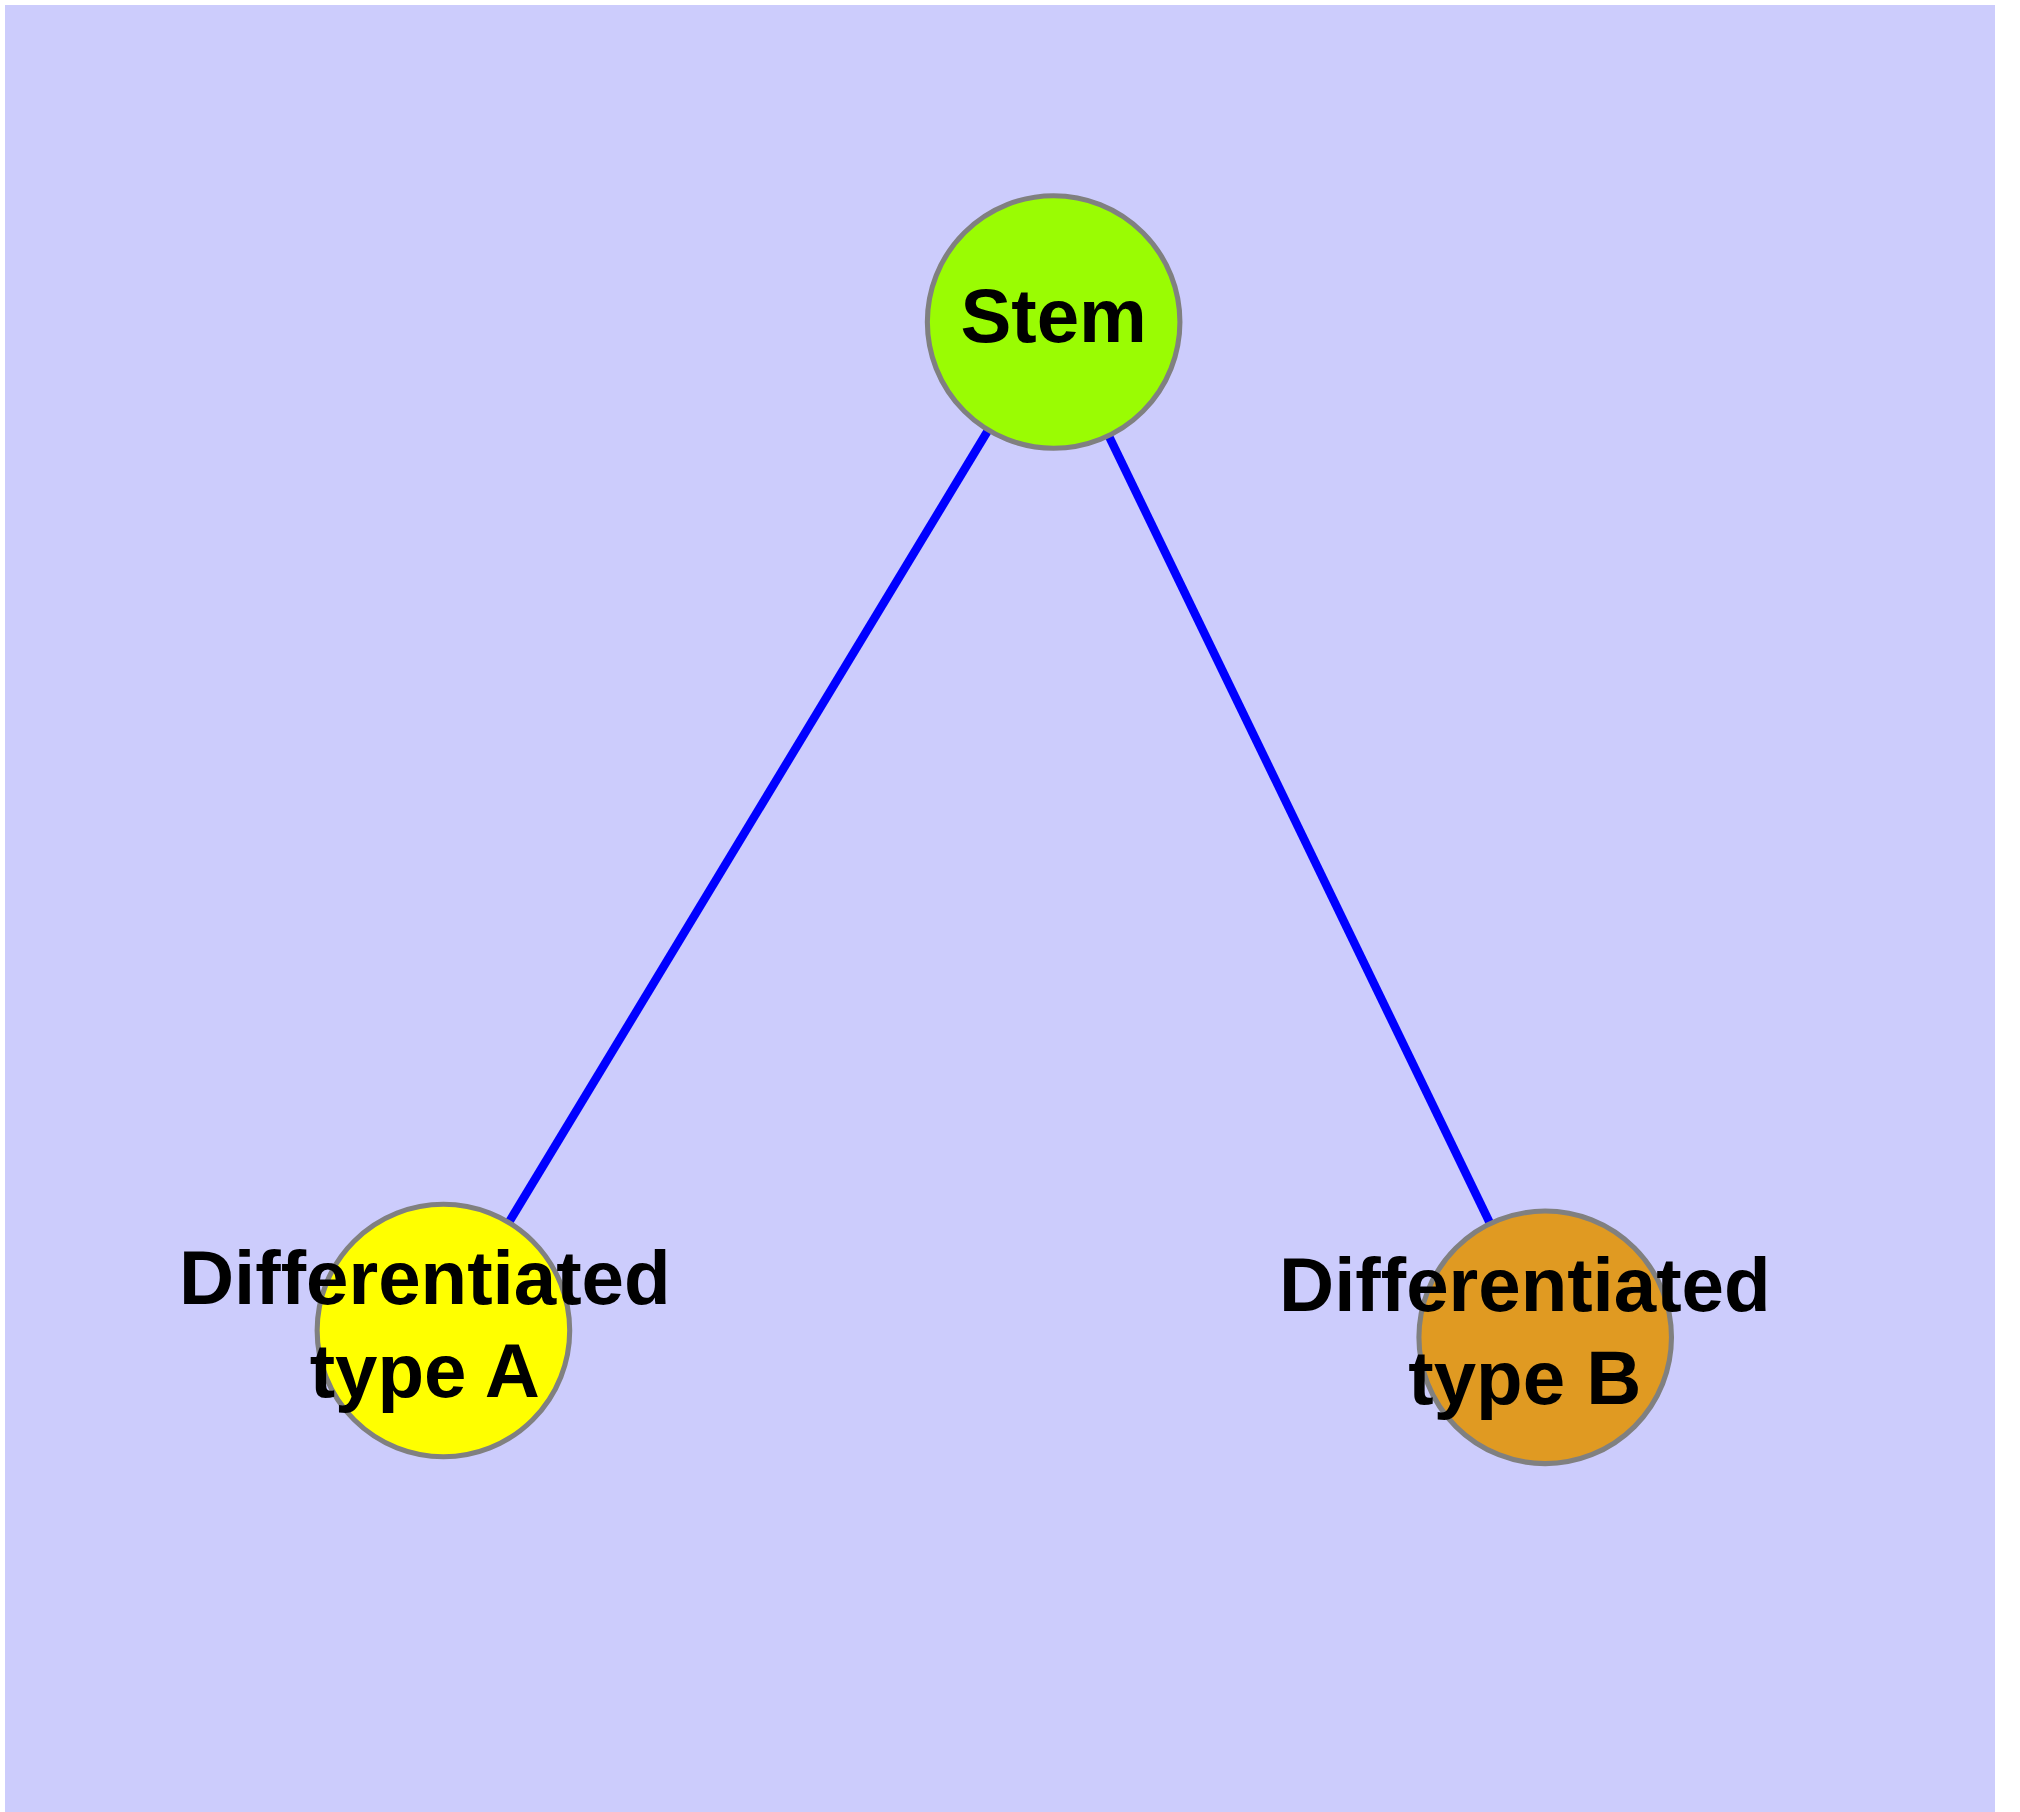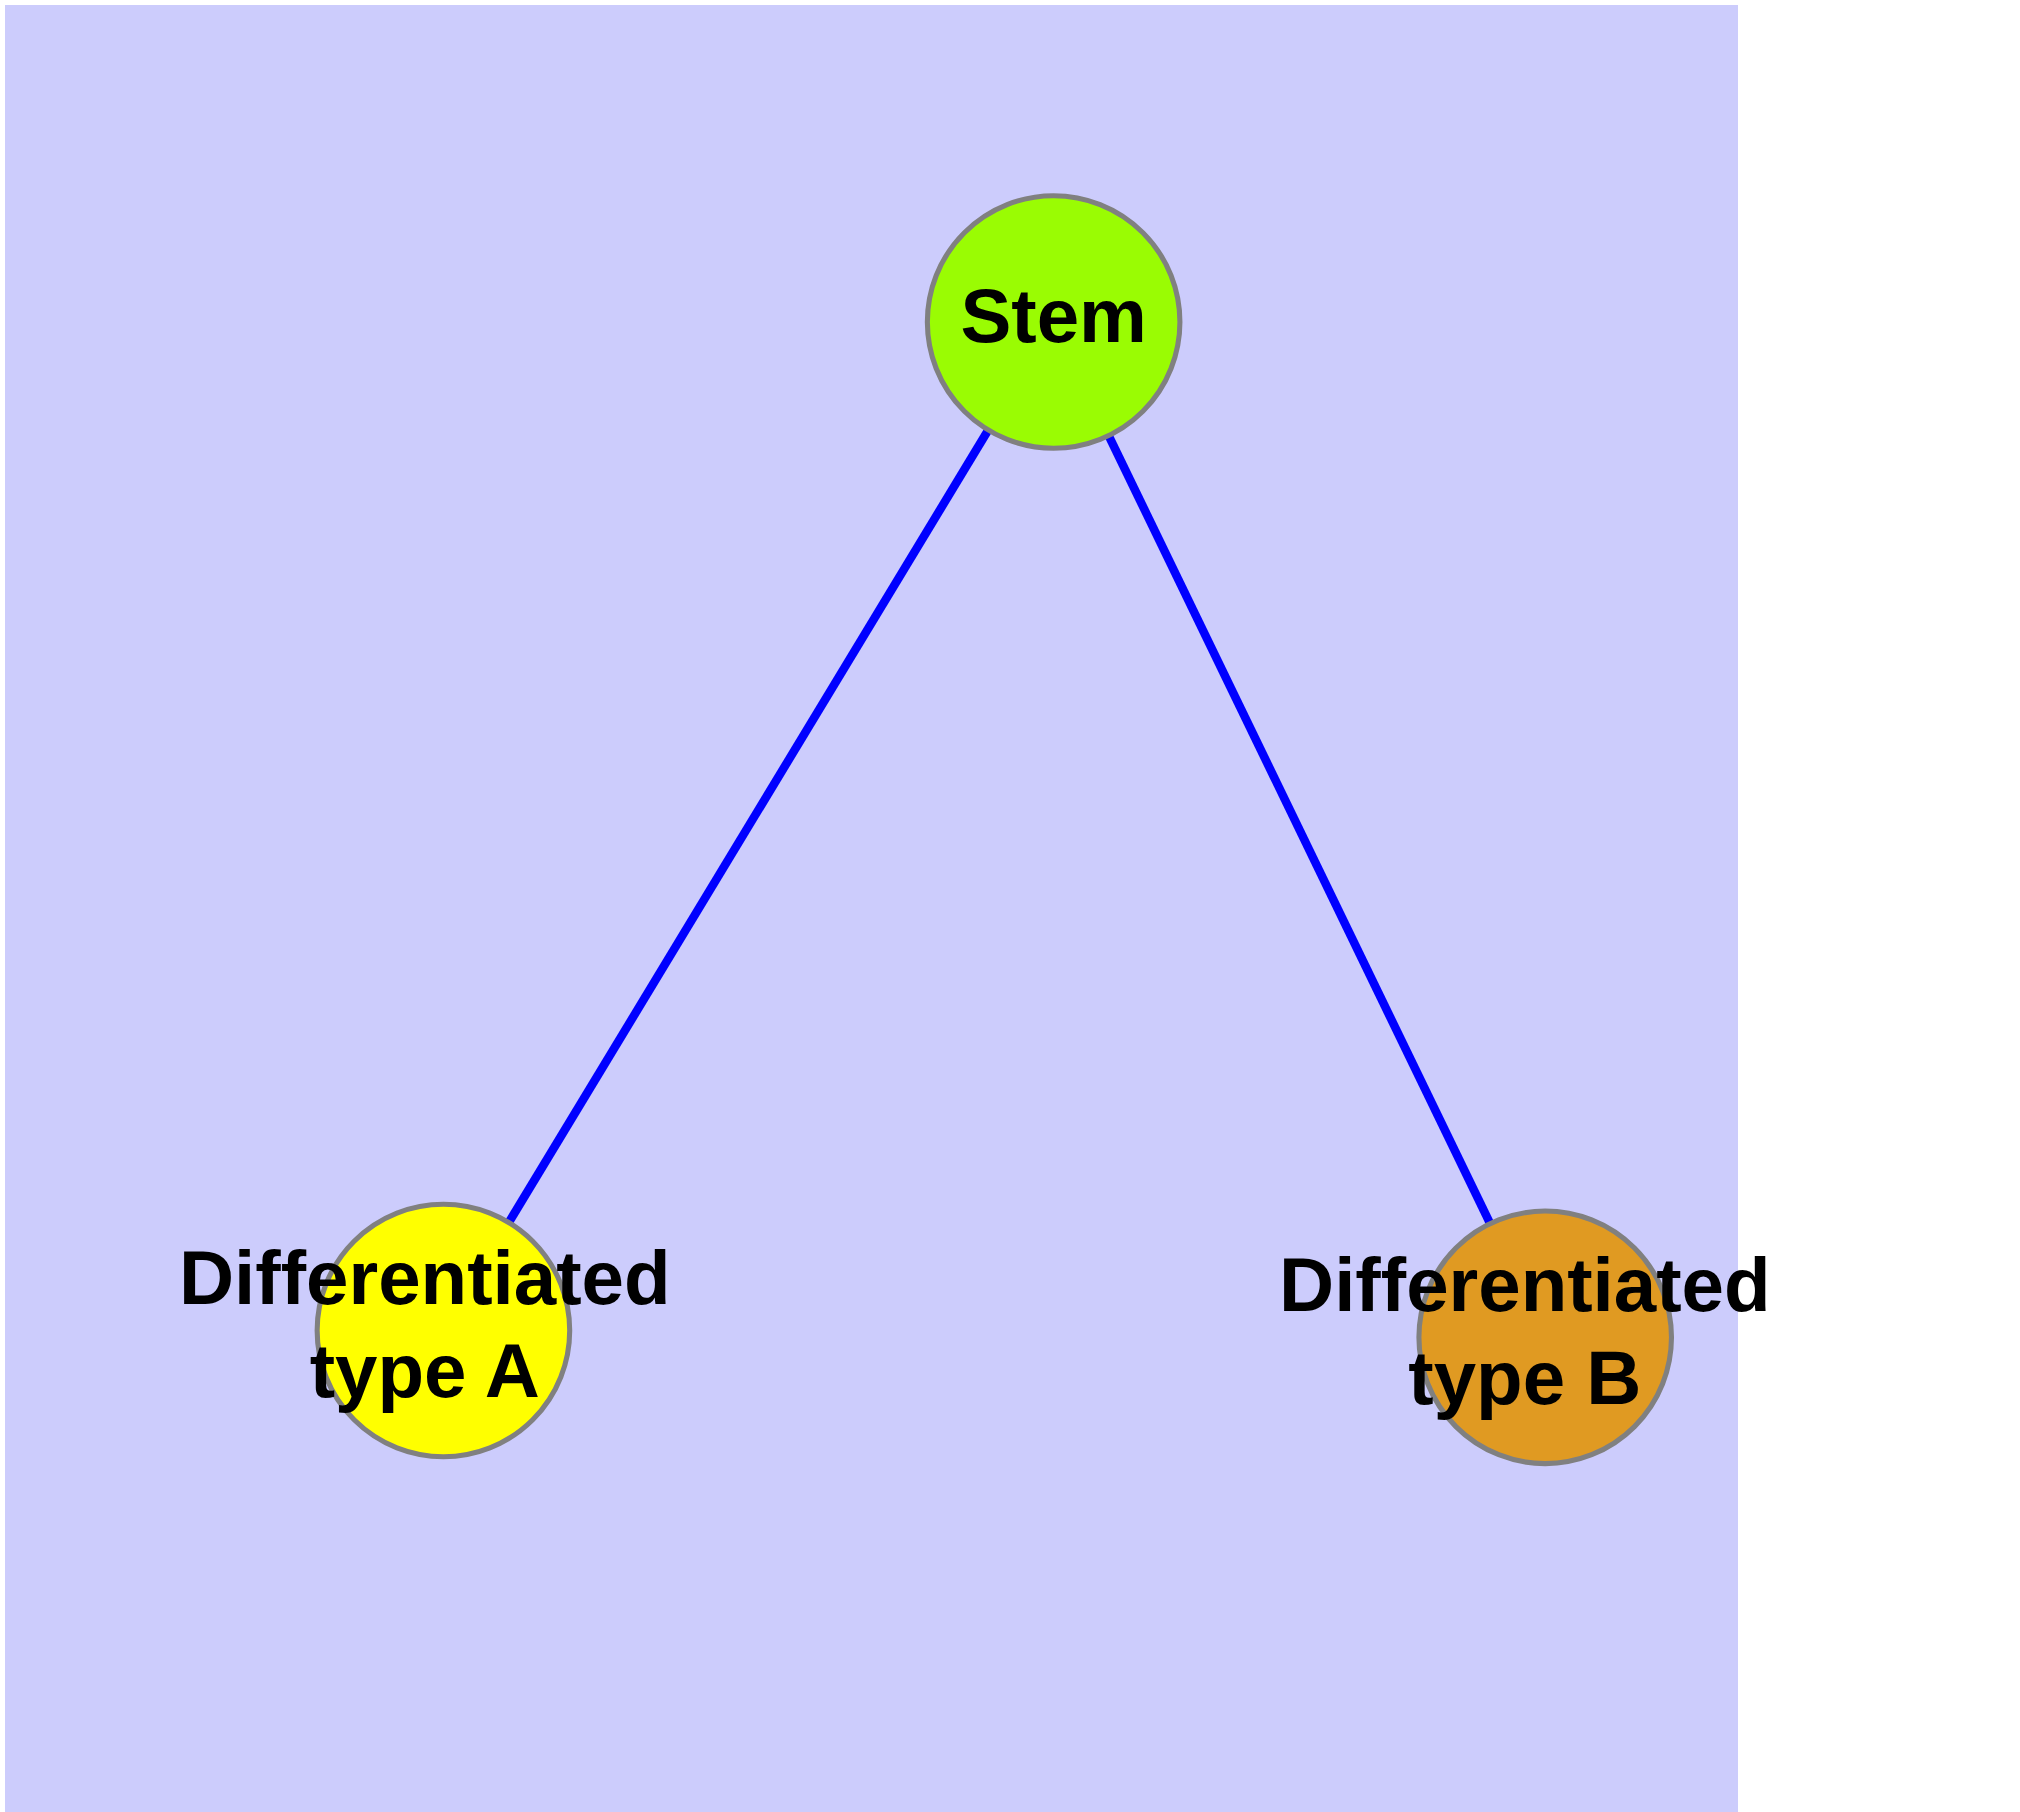--- a/index.html
+++ b/index.html
@@ -9,21 +9,21 @@
     background: #ffffff;
   }
   body {
     width: 2021px;
     height: 1812px;
     overflow: hidden;
     font-family: "Liberation Sans", sans-serif;
   }
   #canvas {
     position: relative;
-    width: 1738px;
+    width: 1995px;
     height: 1812px;
     background: #ccccfc;
     box-sizing: border-box;
     border-top: 5.1px solid #ffffff;
     border-left: 5.1px solid #ffffff;
   }
   #graph-svg {
     position: absolute;
     top: 0;
     left: 0;

